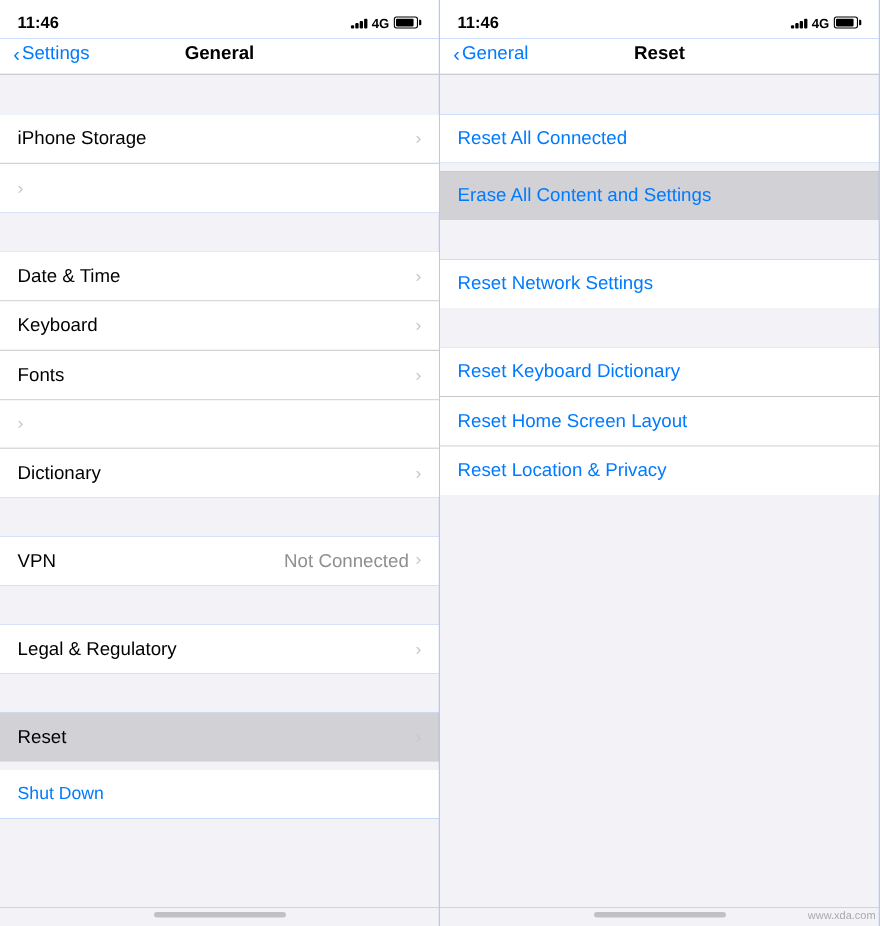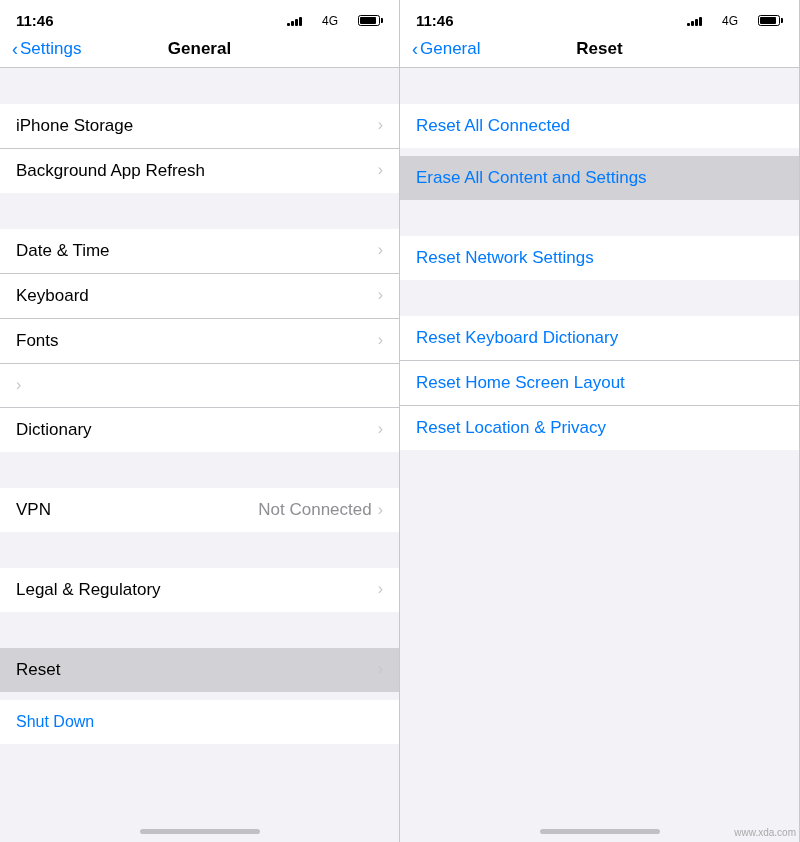--- a/index.html
+++ b/index.html
@@ -32,23 +32,23 @@
       background: #fff;
     }
     .status-time {
       font-size: 15px;
       font-weight: 600;
       color: #000;
     }
     .status-icons {
       display: flex;
       align-items: center;
-      gap: 20px;
+      gap: 4px;
       font-size: 12px;
-      font-weight: 400;
+      font-weight: 700;
       color: #000;
     }
     .signal-bars {
       display: flex;
       align-items: flex-end;
       gap: 1px;
       height: 11px;
     }
     .bar {
       width: 3px;
@@ -123,21 +123,21 @@
       height: 8px;
       background: #f2f2f7;
     }
 
     
     .list-group {
       background: #fff;
     }
     .list-item {
       display: flex;
-      align-items: flex-start;
+      align-items: flex-end;
       justify-content: space-between;
       padding: 12px 16px;
       background: #fff;
       border-bottom: 0.5px solid #c8c8cc;
       min-height: 44px;
       cursor: pointer;
     }
     .list-item:last-child {
       border-bottom: none;
     }
@@ -253,21 +253,20 @@
 
     <div class="section-divider"></div>
     <div class="list-group">
       <div class="list-item">
         <span class="list-item-text">iPhone Storage</span>
         <div class="list-item-right">
           <span class="chevron-right">›</span>
         </div>
       </div>
       <div class="list-item">
-        <span class="list-item-text">Background App Refresh</span>
         <div class="list-item-right">
           <span class="chevron-right">›</span>
         </div>
       </div>
     </div>
 
     <div class="section-divider"></div>
     <div class="list-group">
       <div class="list-item">
         <span class="list-item-text">Date &amp; Time</span>

